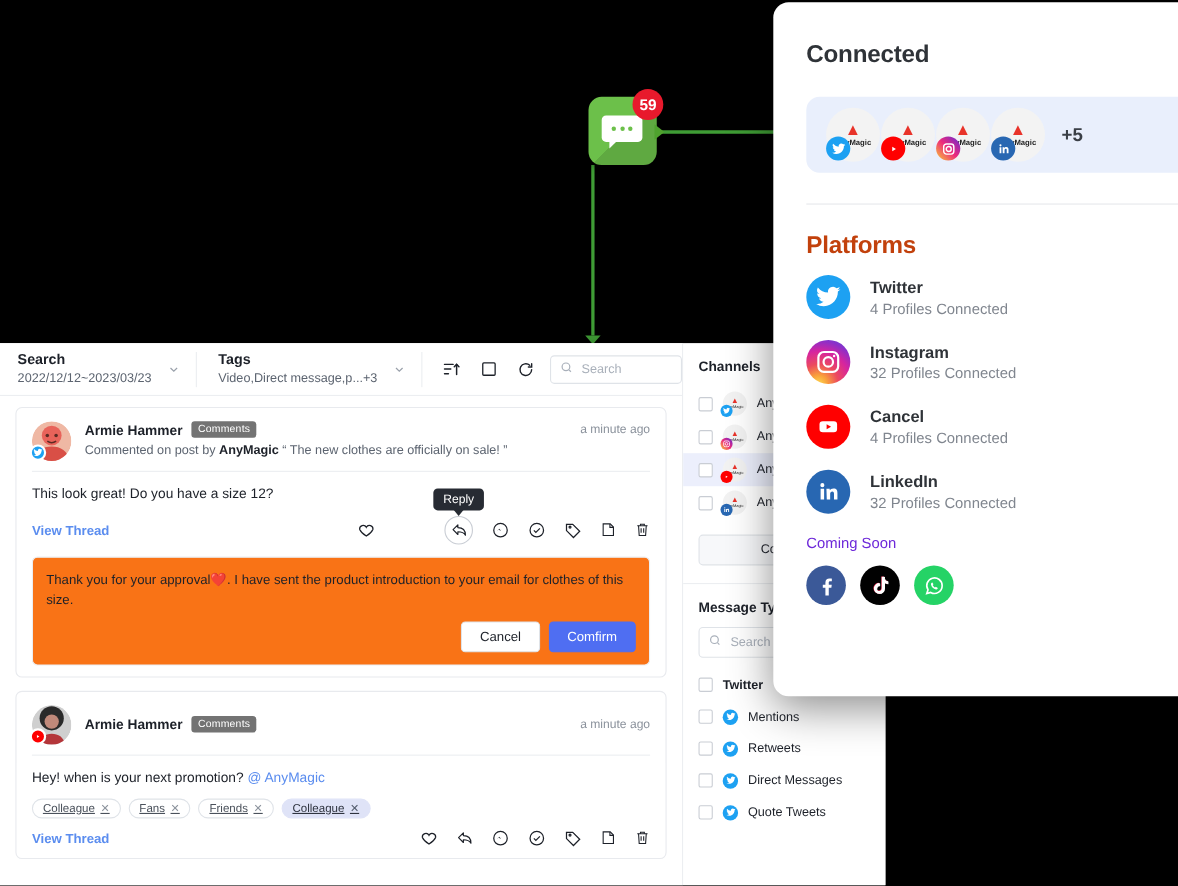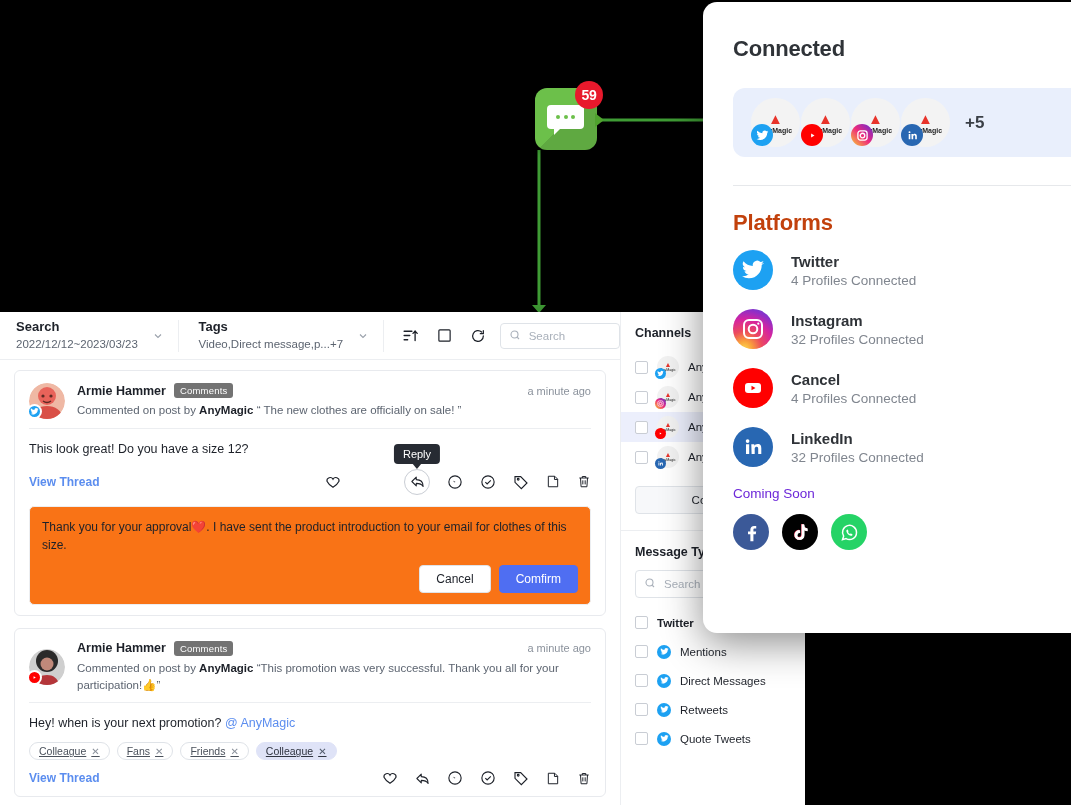--- a/index.html
+++ b/index.html
@@ -269,21 +269,21 @@
         <span class="chev">
           <svg width="12" height="12" viewBox="0 0 24 24" fill="none" stroke="currentColor" stroke-width="2.2">
               <path d="M6 9l6 6 6-6"></path>
             </svg>
         </span>
       </div>
       <div class="tb-sep"></div>
       <div class="filter">
         <div class="txt">
           <div class="lbl">Tags</div>
-          <div class="val">Video,Direct message,p...+7</div>
+          <div class="val">Video,Direct message,p...+3</div>
         </div>
         <span class="chev">
           <svg width="12" height="12" viewBox="0 0 24 24" fill="none" stroke="currentColor" stroke-width="2.2">
               <path d="M6 9l6 6 6-6"></path>
             </svg>
         </span>
       </div>
       <div class="tb-sep"></div>
       <div class="tb-icons">
         <span class="tb-ico">
@@ -425,25 +425,20 @@
                   <path d="M9.5 8.5v7l6-3.5z"></path>
                 </svg>
             </span>
           </div>
           <div class="head-main">
             <div class="name-row">
               <span class="uname">Armie Hammer</span>
               <span class="chip-comments">Comments</span>
               <span class="time">a minute ago</span>
             </div>
-            <div class="sub">
-              <span>Commented on post by</span>
-              <b>AnyMagic</b>
-              <span class="q">“This promotion was very successful. Thank you all for your participation!👍”</span>
-            </div>
           </div>
         </div>
         <div class="divider"></div>
         <div class="body-txt">
           <span>Hey! when is your next promotion? </span><span class="mention">@ AnyMagic</span>
         </div>
         <div class="tagrow">
           <span class="tag">
               <span>Colleague</span>
               <span class="x">✕</span>
@@ -604,30 +599,30 @@
           </span>
         <span class="mt-label">Mentions</span>
       </div>
       <div class="mt-row">
         <span class="cbx"></span>
         <span class="tw-dot">
             <svg viewBox="0 0 24 24" fill="#fff">
               <path d="M23 5a9 9 0 0 1-2.6.7A4.5 4.5 0 0 0 22.4 3a9 9 0 0 1-2.9 1.1A4.5 4.5 0 0 0 11.8 8a12.8 12.8 0 0 1-9.3-4.7 4.5 4.5 0 0 0 1.4 6 4.4 4.4 0 0 1-2-.6 4.5 4.5 0 0 0 3.6 4.4 4.5 4.5 0 0 1-2 .1 4.5 4.5 0 0 0 4.2 3.1A9 9 0 0 1 1 18.3a12.7 12.7 0 0 0 6.9 2c8.3 0 12.8-6.9 12.8-12.8V7A9 9 0 0 0 23 5z"></path>
             </svg>
           </span>
-        <span class="mt-label">Direct Messages</span>
+        <span class="mt-label">Retweets</span>
       </div>
       <div class="mt-row">
         <span class="cbx"></span>
         <span class="tw-dot">
             <svg viewBox="0 0 24 24" fill="#fff">
               <path d="M23 5a9 9 0 0 1-2.6.7A4.5 4.5 0 0 0 22.4 3a9 9 0 0 1-2.9 1.1A4.5 4.5 0 0 0 11.8 8a12.8 12.8 0 0 1-9.3-4.7 4.5 4.5 0 0 0 1.4 6 4.4 4.4 0 0 1-2-.6 4.5 4.5 0 0 0 3.6 4.4 4.5 4.5 0 0 1-2 .1 4.5 4.5 0 0 0 4.2 3.1A9 9 0 0 1 1 18.3a12.7 12.7 0 0 0 6.9 2c8.3 0 12.8-6.9 12.8-12.8V7A9 9 0 0 0 23 5z"></path>
             </svg>
           </span>
-        <span class="mt-label">Retweets</span>
+        <span class="mt-label">Direct Messages</span>
       </div>
       <div class="mt-row">
         <span class="cbx"></span>
         <span class="tw-dot">
             <svg viewBox="0 0 24 24" fill="#fff">
               <path d="M23 5a9 9 0 0 1-2.6.7A4.5 4.5 0 0 0 22.4 3a9 9 0 0 1-2.9 1.1A4.5 4.5 0 0 0 11.8 8a12.8 12.8 0 0 1-9.3-4.7 4.5 4.5 0 0 0 1.4 6 4.4 4.4 0 0 1-2-.6 4.5 4.5 0 0 0 3.6 4.4 4.5 4.5 0 0 1-2 .1 4.5 4.5 0 0 0 4.2 3.1A9 9 0 0 1 1 18.3a12.7 12.7 0 0 0 6.9 2c8.3 0 12.8-6.9 12.8-12.8V7A9 9 0 0 0 23 5z"></path>
             </svg>
           </span>
         <span class="mt-label">Quote Tweets</span>
       </div>

